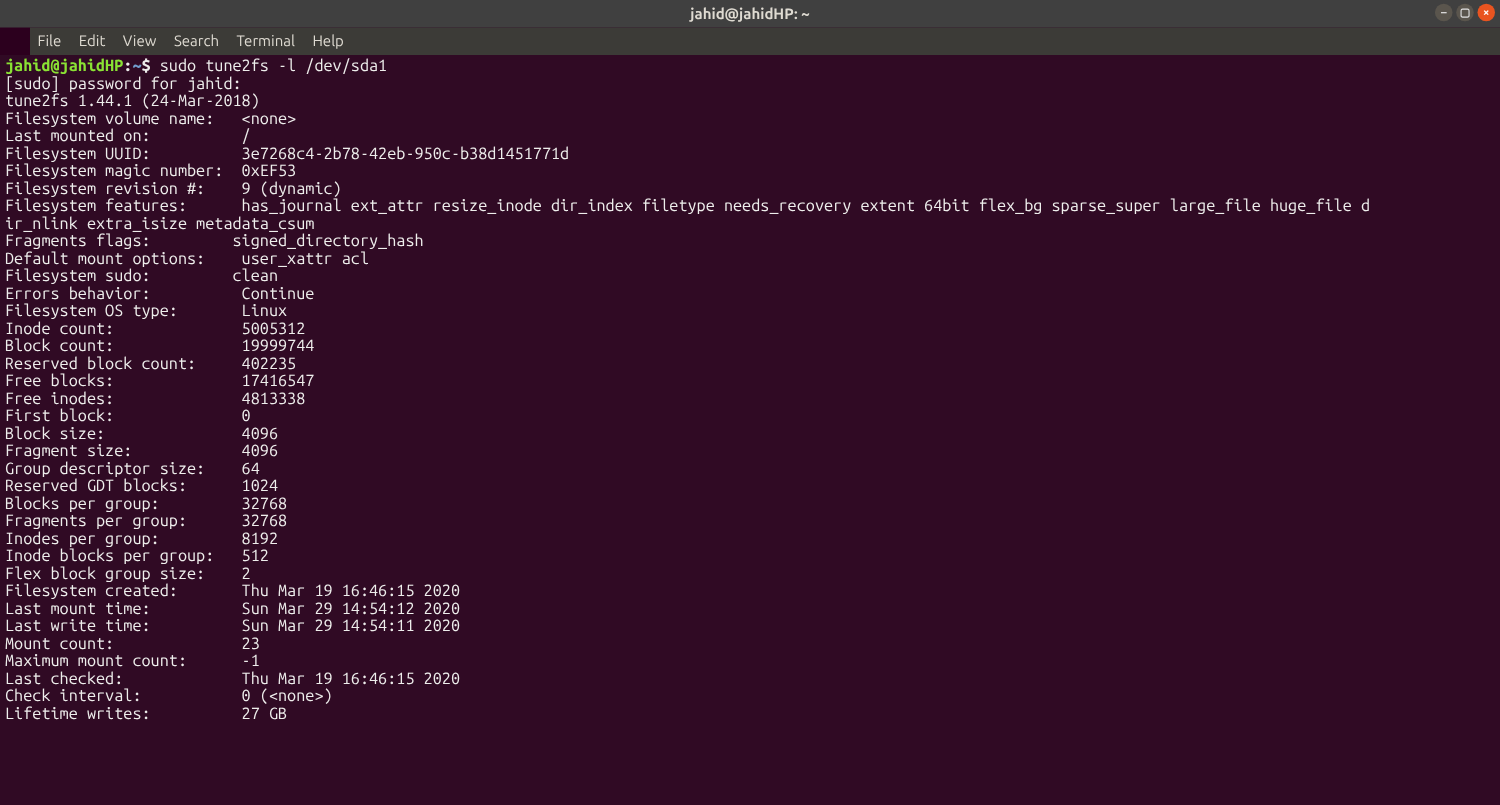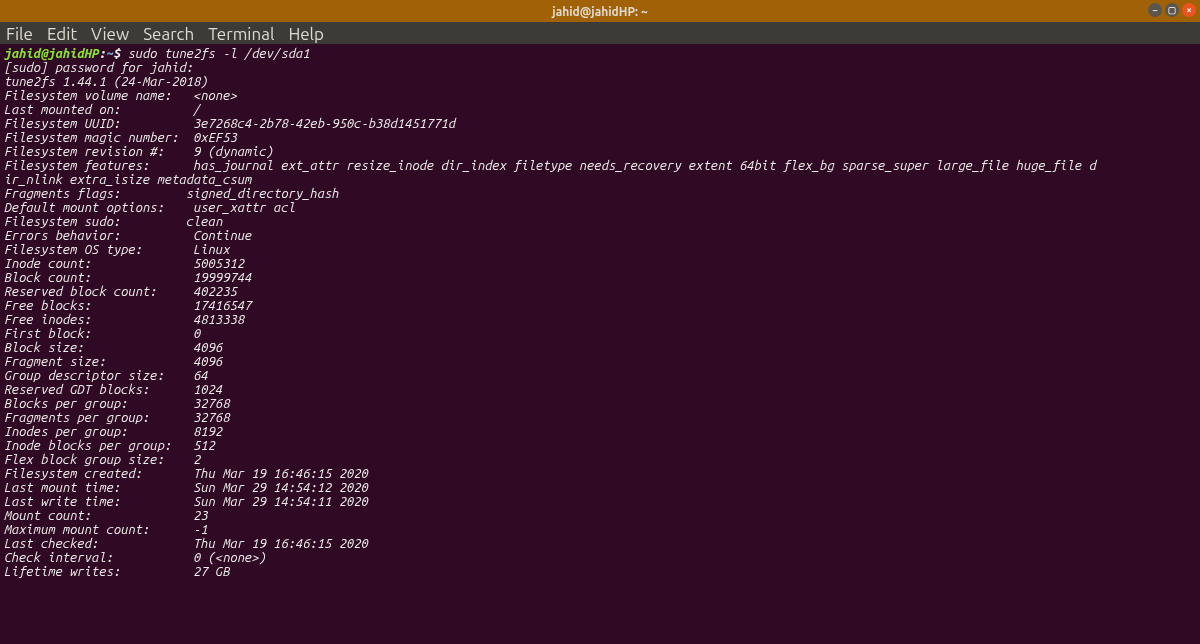--- a/index.html
+++ b/index.html
@@ -6,21 +6,21 @@
     body {
       background: #2c001e;
       font-family: "Ubuntu Mono", "DejaVu Sans Mono", monospace;
       font-size: 13px;
       width: 1200px;
       height: 644px;
       overflow: hidden;
       color: #ffffff;
     }
     .titlebar {
-      background: #a16207;
+      background: #404040;
       height: 22px;
       display: flex;
       align-items: center;
       justify-content: center;
       position: relative;
       color: #dfdbd2;
       font-family: "Ubuntu", sans-serif;
       font-size: 12px;
       font-weight: bold;
     }
@@ -41,38 +41,39 @@
     .wc-close { background: #e95420; color:#fff;}
     .menubar {
       background: #3c3b37;
       height: 22px;
       display: flex;
       align-items: center;
       padding: 0 6px;
       gap: 14px;
       color: #dfdbd2;
       font-family: "Ubuntu", sans-serif;
-      font-size: 17px;
+      font-size: 12px;
+      margin-left: 24px;
     }
     .menuitem { cursor: default; }
     .terminal {
       background: #300a24;
       padding: 2px 4px 4px 4px;
       white-space: pre;
       line-height: 14px;
       font-size: 13px;
       letter-spacing: 0px;
       color: #eeeeec;
       height: calc(644px - 44px);
       overflow: hidden;
     }
     .prompt-user { color: #8ae234; font-weight: bold; }
     .prompt-colon { color: #eeeeec; font-weight: bold;}
     .prompt-path { color: #729fcf; font-weight: bold; }
-    .row { white-space: pre; font-style: italic; }
+    .row { white-space: pre; }
   </style>
 </head>
 <body>
 
 <div class="titlebar">
   <span>jahid@jahidHP: ~</span>
   <div class="window-controls">
     <div class="wc wc-min">–</div>
     <div class="wc wc-max">▢</div>
     <div class="wc wc-close">×</div>

